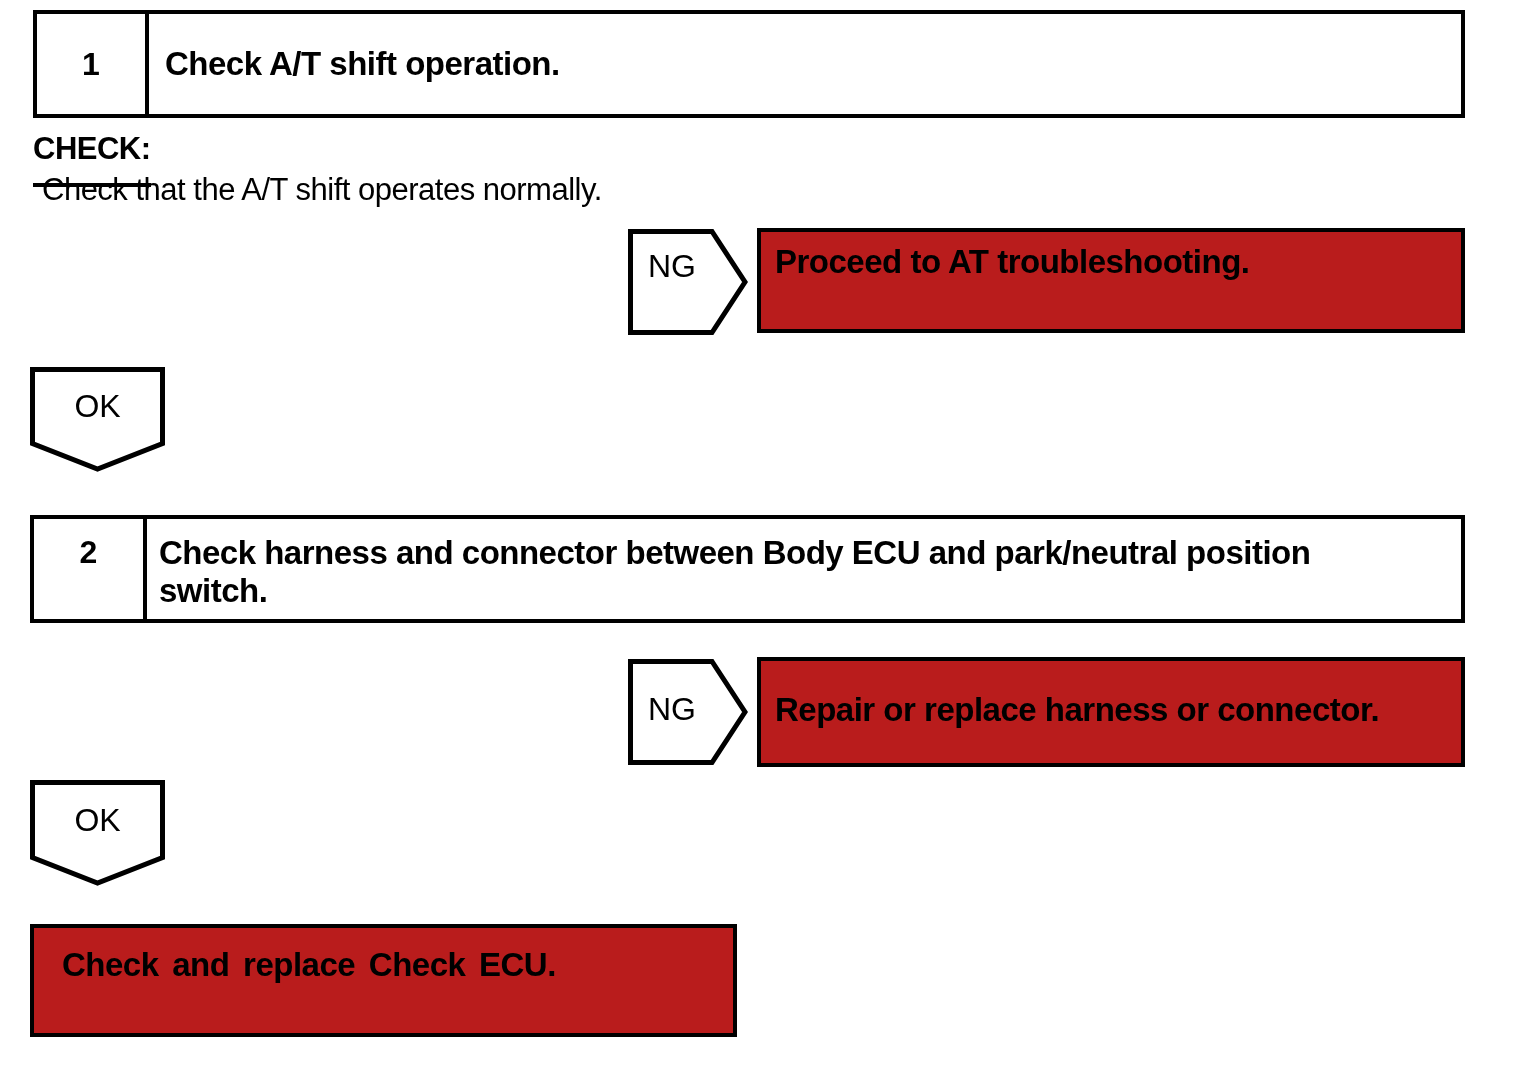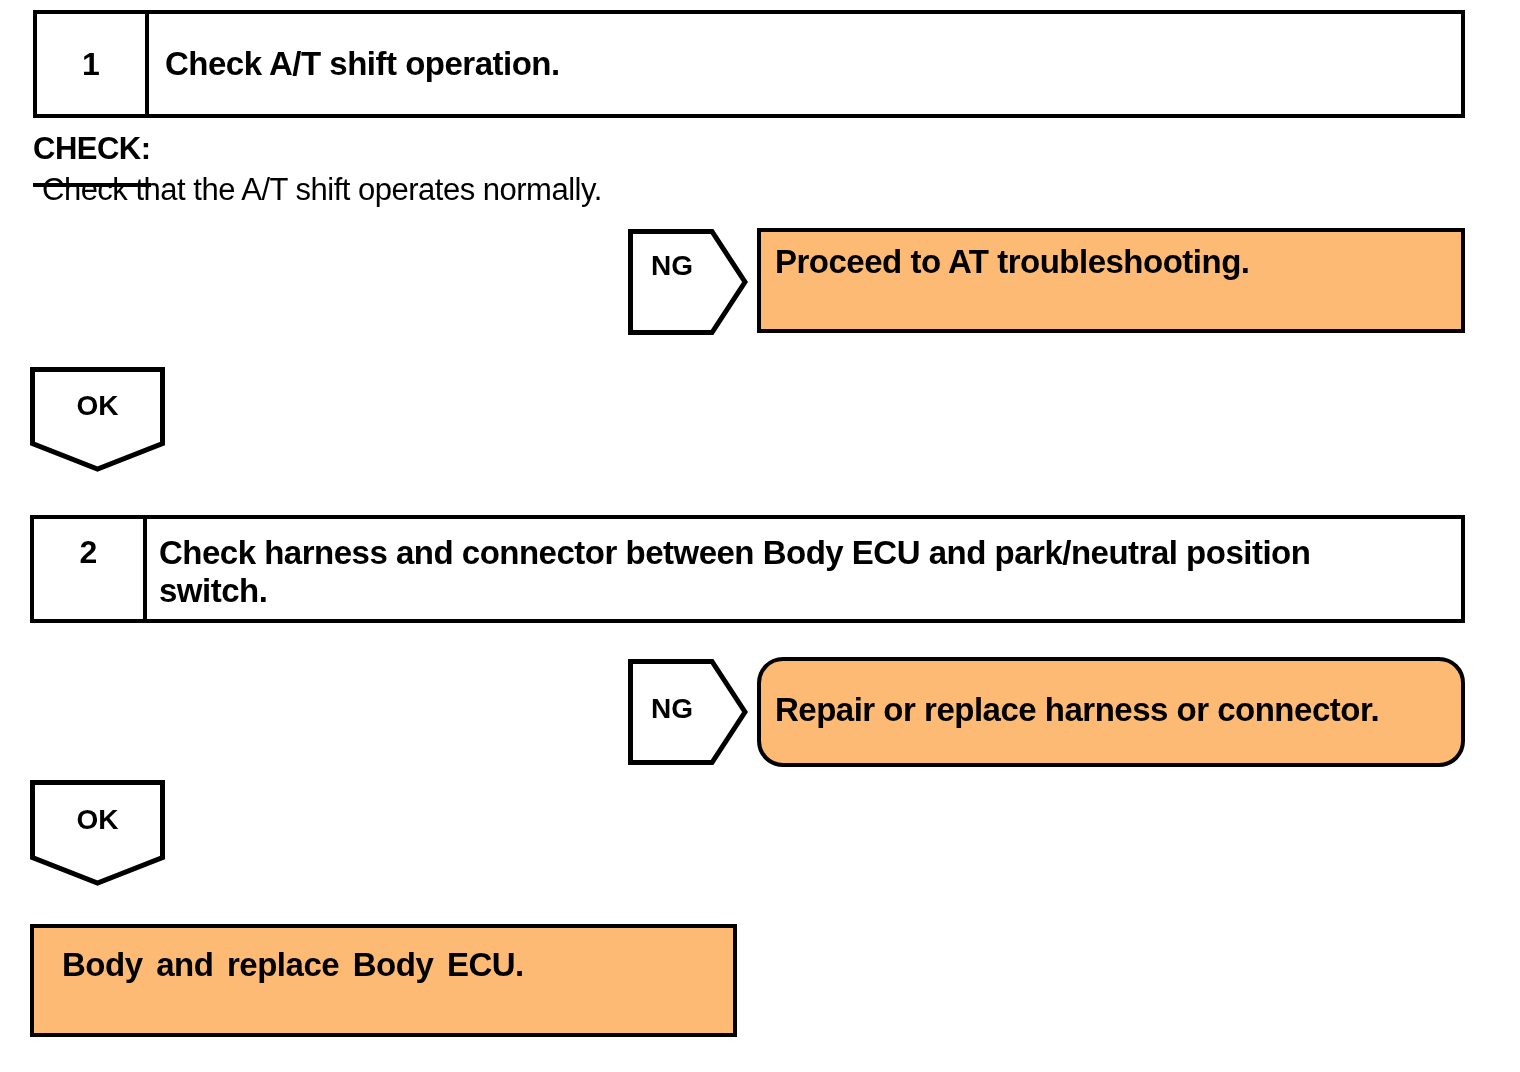--- a/index.html
+++ b/index.html
@@ -52,30 +52,30 @@
   .check-text {
     font-size: 31px;
     letter-spacing: -0.5px;
   }
 
   
   .pent { position: absolute; }
   .pent svg { display: block; }
   .pent-label {
     position: absolute;
-    font-size: 28px;
-    font-weight: bold;
+    font-size: 32px;
+    font-weight: normal;
     text-align: center;
     line-height: 32px;
   }
 
   
   .action-box {
     border: 4px solid #000;
-    background: #fdba74;
+    background: #b91c1c;
     font-size: 33px;
     font-weight: bold;
     letter-spacing: -0.5px;
     line-height: 36px;
   }
 </style>
 </head>
 <body>
 
 <div class="page">
@@ -113,28 +113,28 @@
     <div class="step-title" style="width:1230px; padding:15px 0 0 12px;">Check harness and connector between Body ECU and park/neutral position switch.</div>
   </div>
 
   <div class="pent abs" style="left:628px; top:659px; width:120px; height:106px;">
     <svg width="120" height="106" viewBox="0 0 120 106">
       <polygon points="2.5,2.5 84,2.5 117,53 84,103.5 2.5,103.5" fill="#ffffff" stroke="#000000" stroke-width="5"></polygon>
     </svg>
     <div class="pent-label" style="left:0; top:34px; width:88px;">NG</div>
   </div>
 
-  <div class="action-box abs" style="left:757px; top:657px; width:708px; height:110px; padding:31px 14px 0 14px;border-radius:26px;">
+  <div class="action-box abs" style="left:757px; top:657px; width:708px; height:110px; padding:31px 14px 0 14px;">
     <span>Repair or replace harness or connector.</span>
   </div>
 
   <div class="pent abs" style="left:30px; top:780px; width:135px; height:106px;">
     <svg width="135" height="106" viewBox="0 0 135 106">
       <polygon points="2.5,2.5 132.5,2.5 132.5,77.5 67.5,103 2.5,77.5" fill="#ffffff" stroke="#000000" stroke-width="5"></polygon>
     </svg>
     <div class="pent-label" style="left:0; top:24px; width:135px;">OK</div>
   </div>
 
   <div class="action-box abs" style="left:30px; top:924px; width:707px; height:113px; padding:19px 14px 0 28px; word-spacing:5px;">
-    <span>Body and replace Body ECU.</span>
+    <span>Check and replace Check ECU.</span>
   </div>
 
 </div>
 
 </body></html>

